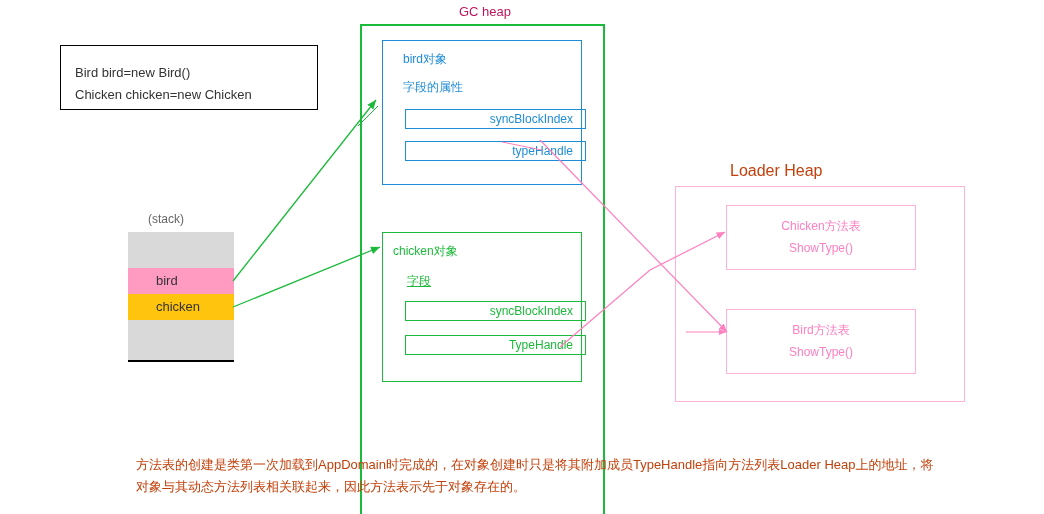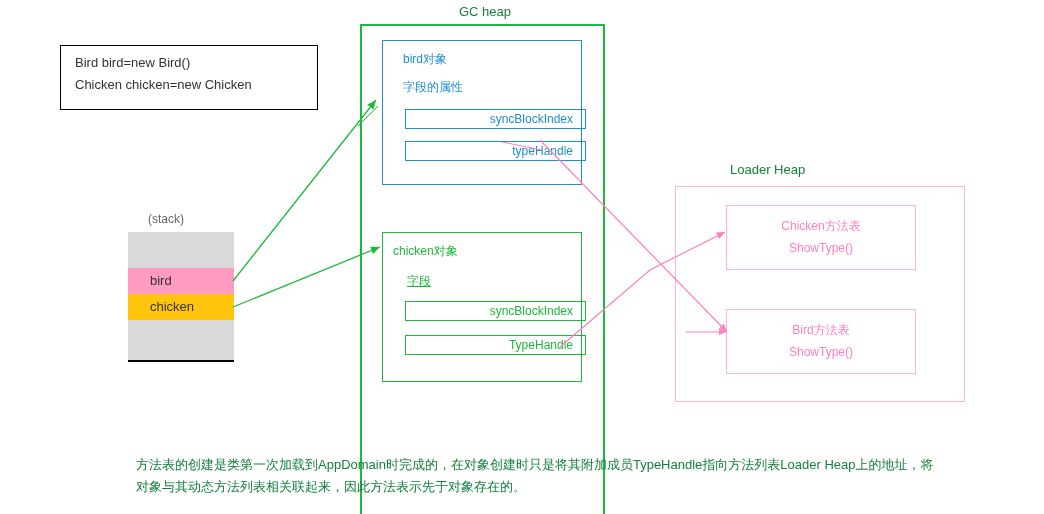--- a/index.html
+++ b/index.html
@@ -1,33 +1,33 @@
 <!DOCTYPE html>
 <html><head>
 <meta charset="utf-8">
 <style>
   html,body{margin:0;padding:0;background:#fff;font-family:"Microsoft YaHei","SimSun",Arial,sans-serif;font-size:13px;color:#333;}
   .canvas{position:relative;width:1044px;height:514px;}
   .box{position:absolute;box-sizing:border-box;}
-  .code-box{border:1px solid #000;padding:6px 14px;line-height:1.7;}
-  .gc-title{color:#15803d;font-size:13px;text-align:center;}
+  .code-box{border:1px solid #000;padding:16px 14px;line-height:1.7;}
+  .gc-title{color:#be185d;font-size:13px;text-align:center;}
   .gc-heap{border:2px solid #1cba3a;}
   .heap-obj{border:1px solid #1f8dd6;}
   .heap-obj .label{color:#1f8dd6;font-size:12px;}
   .field{border:1px solid #1f8dd6;color:#1f8dd6;font-size:12px;text-align:right;padding:2px 12px;}
-  .loader-title{color:#15803d;font-size:13px;}
+  .loader-title{color:#c2410c;font-size:16px;}
   .loader-heap{border:1px solid #ffb3d9;}
   .method-table{border:1px solid #ffb3d9;color:#ff7fbf;font-size:12px;text-align:center;padding:10px 6px;line-height:1.8;}
   .stack-label{color:#666;font-size:12px;}
   .stack{background:#d9d9d9;}
-  .stack-row{height:26px;line-height:26px;padding-left:22px;font-size:13px;}
+  .stack-row{height:26px;line-height:26px;padding-left:28px;font-size:13px;}
   .row-bird{background:#ff9ac1;color:#333;}
   .row-chicken{background:#ffc40d;color:#333;}
   .big-title{font-size:16px;color:#333;}
-  .footnote{font-size:13px;color:#15803d;line-height:1.7;}
+  .footnote{font-size:13px;color:#c2410c;line-height:1.7;}
   svg.arrows{position:absolute;left:0;top:0;width:1044px;height:514px;pointer-events:none;}
 </style>
 </head>
 <body>
 
 <div class="canvas">
 
   <div class="box code-box" style="left:60px;top:45px;width:258px;height:65px;">
     <div>Bird bird=new Bird()</div>
     <div>Chicken chicken=new Chicken</div>

